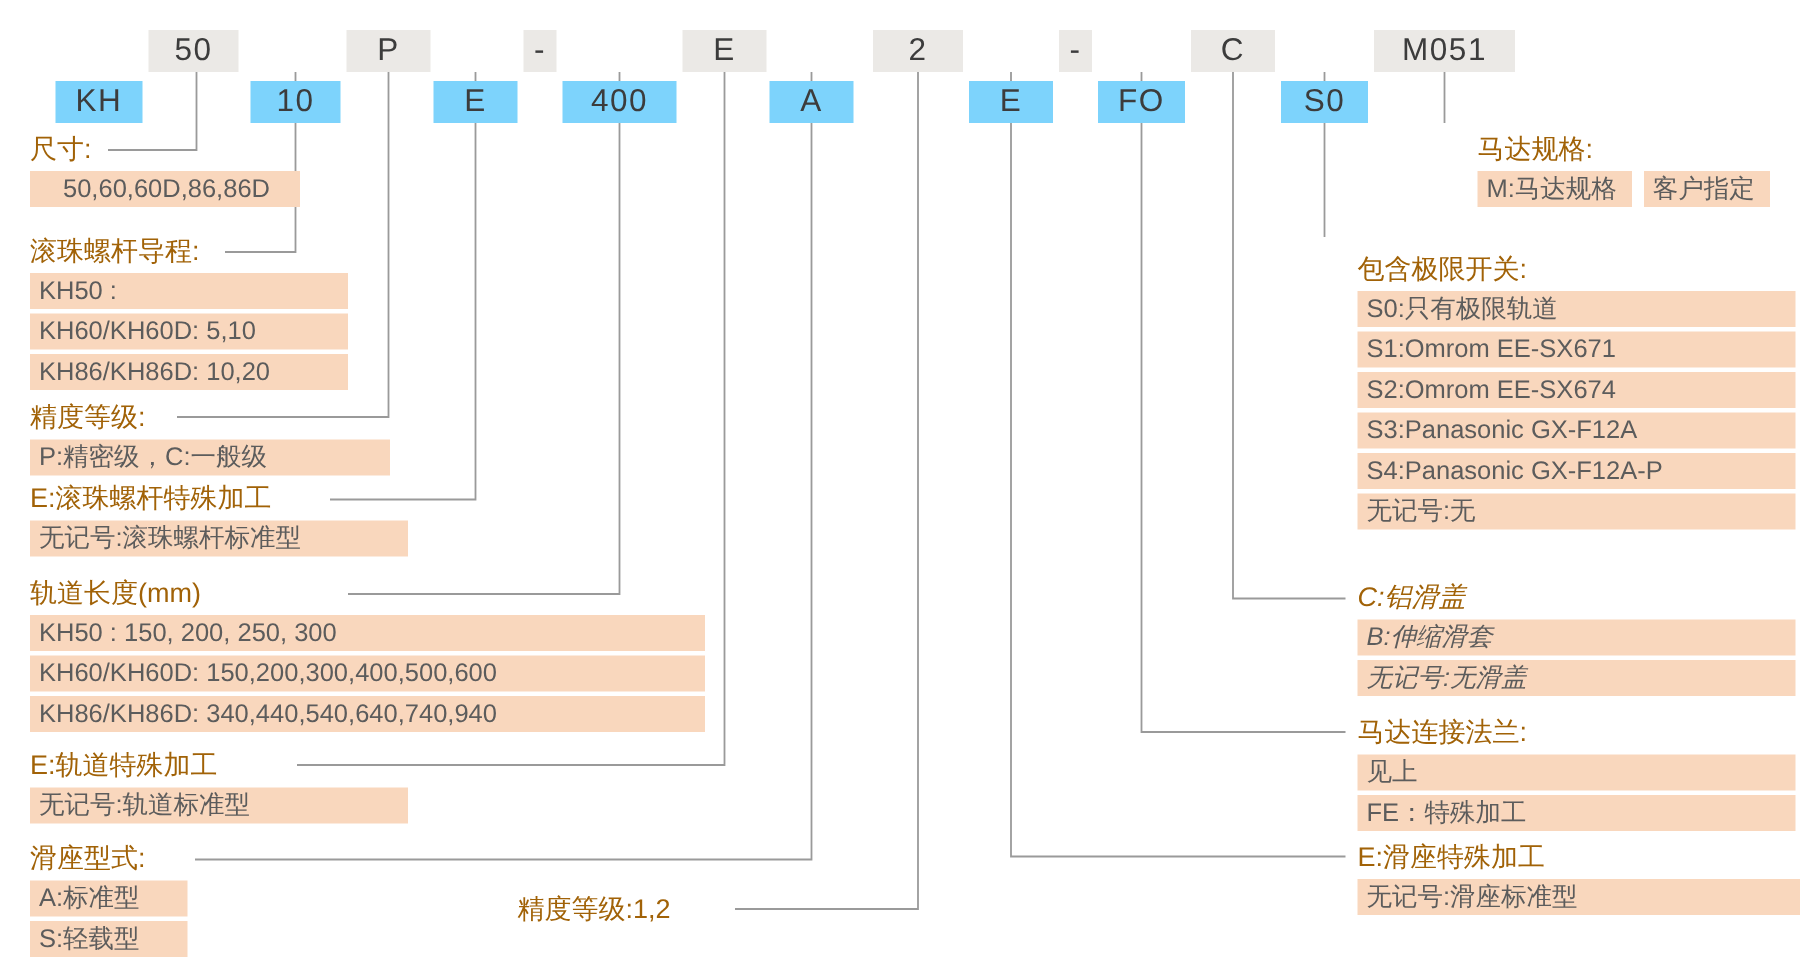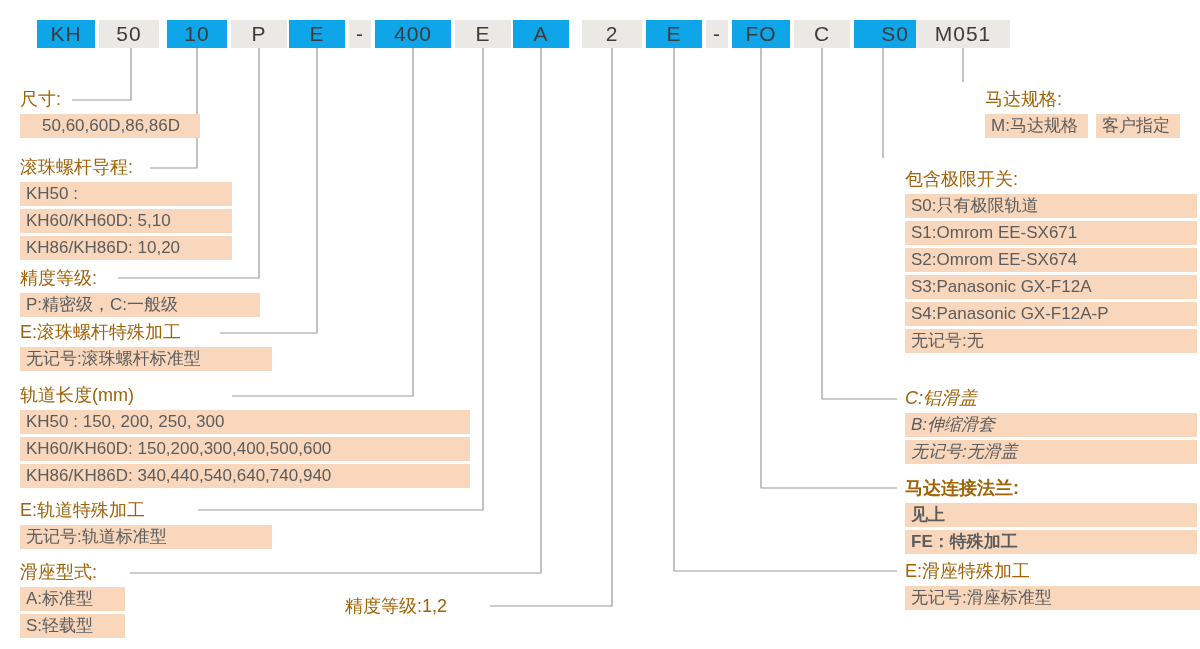--- a/index.html
+++ b/index.html
@@ -6,21 +6,21 @@
   .stage {
     position:relative; width:1200px; height:649px; background:#ffffff;
     font-family:"Liberation Sans","DejaVu Sans",sans-serif; overflow:hidden;
   }
   svg.connectors { position:absolute; left:0; top:0; pointer-events:none; }
   .seg {
     position:absolute; top:20px; height:28px;
     display:flex; align-items:center; justify-content:center;
     font-size:21px; color:#3c3c3c; letter-spacing:1px; font-weight:500;
   }
-  .seg.dark  { background:#0ea5e9; }
+  .seg.dark  { background:#7dd3fc;margin-top:34px; }
   .seg.light { background:#ebe9e6; }
   .callout { position:absolute; }
   .title {
     display:block; height:22px; line-height:22px;
     font-size:18px; color:#a16207; white-space:nowrap;
   }
   .opt {
     display:block; width:fit-content; box-sizing:border-box;
     height:24px; line-height:24px; padding:0 10px 0 6px; margin-top:3px;
     background:#f9d7bd; color:#5c5c5c; font-size:17px; white-space:nowrap;
@@ -59,21 +59,21 @@
     <span class="seg dark" style="left:289px;width:56px;">E</span>
     <span class="seg light" style="left:349px;width:22px;">-</span>
     <span class="seg dark" style="left:375px;width:76px;">400</span>
     <span class="seg light" style="left:455px;width:56px;">E</span>
     <span class="seg dark" style="left:513px;width:56px;">A</span>
     <span class="seg light" style="left:582px;width:60px;">2</span>
     <span class="seg dark" style="left:646px;width:56px;">E</span>
     <span class="seg light" style="left:706px;width:22px;">-</span>
     <span class="seg dark" style="left:732px;width:58px;">FO</span>
     <span class="seg light" style="left:794px;width:56px;">C</span>
-    <span class="seg dark" style="left:854px;width:58px;padding-left:12px;">S0</span>
+    <span class="seg dark" style="left:854px;width:58px;">S0</span>
     <span class="seg light" style="left:916px;width:94px;">M051</span>
   </div>
 
   <div class="callout" style="left:20px;top:88px;">
     <span class="title">尺寸:</span>
     <span class="opt" style="width:180px;padding-left:22px;">50,60,60D,86,86D</span>
   </div>
 
   <div class="callout" style="left:20px;top:156px;">
     <span class="title">滚珠螺杆导程:</span>
@@ -128,21 +128,21 @@
     <span class="opt" style="width:292px;">S4:Panasonic GX-F12A-P</span>
     <span class="opt" style="width:292px;">无记号:无</span>
   </div>
 
   <div class="callout" style="left:905px;top:387px;font-style:italic;">
     <span class="title">C:铝滑盖</span>
     <span class="opt" style="width:292px;">B:伸缩滑套</span>
     <span class="opt" style="width:292px;">无记号:无滑盖</span>
   </div>
 
-  <div class="callout" style="left:905px;top:477px;font-weight:bold;">
+  <div class="callout" style="left:905px;top:477px;">
     <span class="title">马达连接法兰:</span>
     <span class="opt" style="width:292px;">见上</span>
     <span class="opt" style="width:292px;">FE：特殊加工</span>
   </div>
 
   <div class="callout" style="left:905px;top:560px;">
     <span class="title">E:滑座特殊加工</span>
     <span class="opt" style="width:326px;">无记号:滑座标准型</span>
   </div>
 

